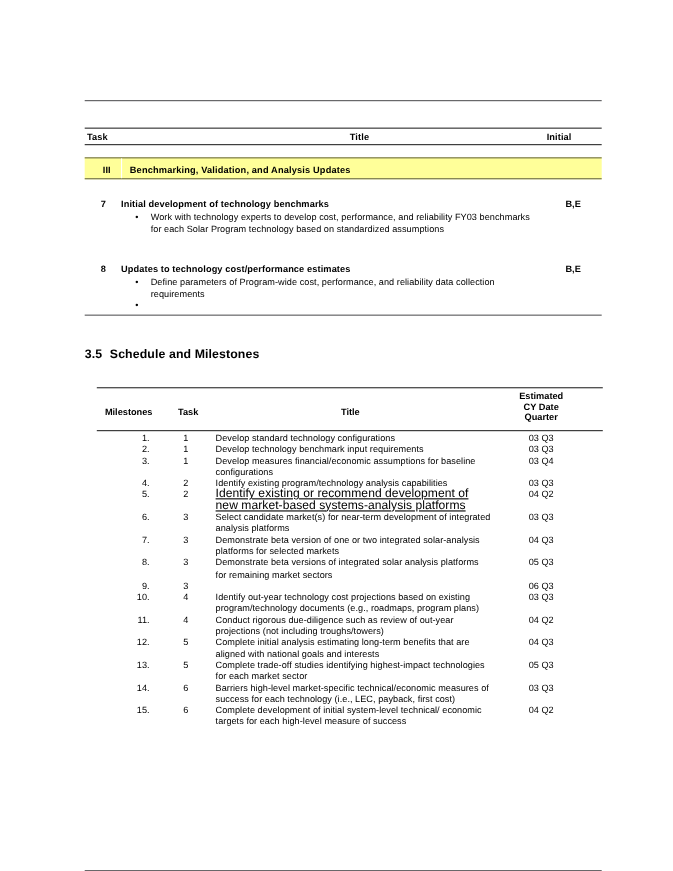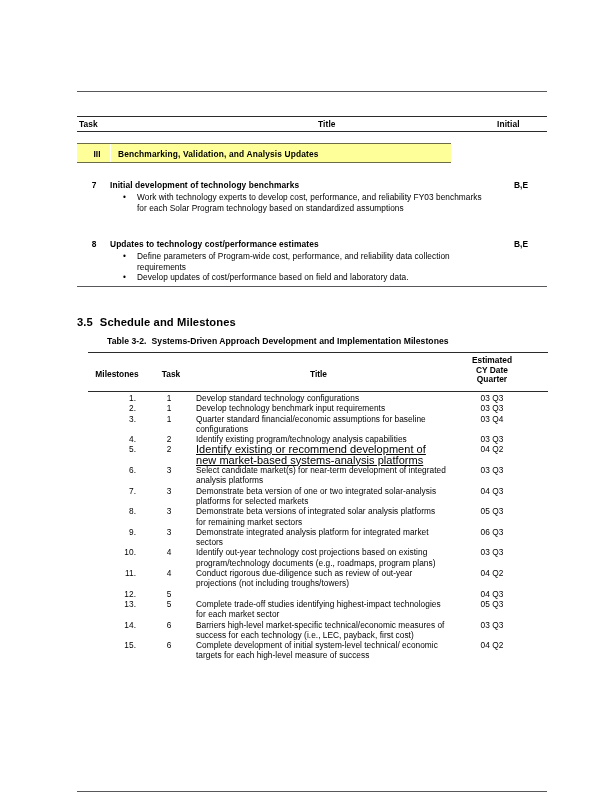--- a/index.html
+++ b/index.html
@@ -47,21 +47,21 @@
   }
   #th-task     { left: 79px;  top: 76px; }
   #th-title    { left: 318px; top: 76px; }
   #th-barriers { left: 497px; top: 76px; }
 
   
   .band {
     position: absolute;
     left: 77px;
     top: 100px;
-    width: 374px;
+    width: 470px;
     height: 20px;
     background: #ffff99;
     border-top: 1px solid #6b6b45;
     border-bottom: 1px solid #6b6b45;
     box-sizing: border-box;
   }
   .band-divider {
     position: absolute;
     left: 33px;
     top: 0;
@@ -254,34 +254,30 @@
     <div class="task-num">8</div>
     <div class="task-title">Updates to technology cost/performance estimates</div>
     <div class="task-barrier">B,E</div>
     <div class="bullet-list">
       <div class="bullet-item">
         <span class="dot">•</span>
         <span>Define parameters of Program-wide cost, performance, and reliability data collection requirements</span>
       </div>
       <div class="bullet-item">
         <span class="dot">•</span>
-        <span>Develop updates of cost/performance based on field and laboratory data.</span>
       </div>
     </div>
   </div>
 
   <div class="rule" id="top-bottom-rule"></div>
 
   <div class="sec-heading">
     <span class="num">3.5</span><span>Schedule and Milestones</span>
   </div>
 
-  <div class="table-caption">
-    <span class="cap-label">Table 3-2.</span><span>Systems-Driven Approach Development and Implementation Milestones</span>
-  </div>
 
   <div class="rule thick" id="ms-top-rule"></div>
 
   <div class="ms-head" id="msh-milestones">Milestones</div>
   <div class="ms-head" id="msh-task">Task</div>
   <div class="ms-head" id="msh-title">Title</div>
   <div class="ms-head" id="msh-est" style="white-space:pre-line;">Estimated
 CY Date
 Quarter</div>
 
@@ -302,21 +298,21 @@
         <div class="ms-cell ms-date">03 Q3</div>
         <div class="ms-title-holder">
           <div style="font-size: 8.3px; line-height: 10.3px; letter-spacing: 0.04px;">Develop technology benchmark input requirements</div>
         </div>
       </div>
       <div class="ms-row">
         <div class="ms-cell ms-no">3.</div>
         <div class="ms-cell ms-task">1</div>
         <div class="ms-cell ms-date">03 Q4</div>
         <div class="ms-title-holder">
-          <div style="font-size: 8.3px; line-height: 10.3px; letter-spacing: 0.04px;">Quarter standard financial/economic assumptions for baseline configurations</div>
+          <div style="font-size: 8.3px; line-height: 10.3px; letter-spacing: 0.04px;">Develop measures financial/economic assumptions for baseline configurations</div>
         </div>
       </div>
       <div class="ms-row">
         <div class="ms-cell ms-no">4.</div>
         <div class="ms-cell ms-task">2</div>
         <div class="ms-cell ms-date">03 Q3</div>
         <div class="ms-title-holder">
           <div style="font-size: 8.3px; line-height: 10.3px; letter-spacing: 0.04px;">Identify existing program/technology analysis capabilities</div>
         </div>
       </div>
@@ -349,23 +345,20 @@
         <div class="ms-cell ms-task">3</div>
         <div class="ms-cell ms-date">05 Q3</div>
         <div class="ms-title-holder">
           <div style="font-size: 8.3px; line-height: 10.3px; letter-spacing: 0.04px;">Demonstrate beta versions of integrated solar analysis platforms for remaining market sectors</div>
         </div>
       </div>
       <div class="ms-row">
         <div class="ms-cell ms-no">9.</div>
         <div class="ms-cell ms-task">3</div>
         <div class="ms-cell ms-date">06 Q3</div>
-        <div class="ms-title-holder">
-          <div style="font-size: 8.3px; line-height: 10.3px; letter-spacing: 0.04px;">Demonstrate integrated analysis platform for integrated market sectors</div>
-        </div>
       </div>
       <div class="ms-row">
         <div class="ms-cell ms-no">10.</div>
         <div class="ms-cell ms-task">4</div>
         <div class="ms-cell ms-date">03 Q3</div>
         <div class="ms-title-holder">
           <div style="font-size: 8.3px; line-height: 10.3px; letter-spacing: 0.04px;">Identify out-year technology cost projections based on existing program/technology documents (e.g., roadmaps, program plans)</div>
         </div>
       </div>
       <div class="ms-row">
@@ -373,20 +366,23 @@
         <div class="ms-cell ms-task">4</div>
         <div class="ms-cell ms-date">04 Q2</div>
         <div class="ms-title-holder">
           <div style="font-size: 8.3px; line-height: 10.3px; letter-spacing: 0.04px;">Conduct rigorous due-diligence such as review of out-year projections (not including troughs/towers)</div>
         </div>
       </div>
       <div class="ms-row">
         <div class="ms-cell ms-no">12.</div>
         <div class="ms-cell ms-task">5</div>
         <div class="ms-cell ms-date">04 Q3</div>
+        <div class="ms-title-holder">
+          <div style="font-size: 8.3px; line-height: 10.3px; letter-spacing: 0.04px;">Complete initial analysis estimating long-term benefits that are aligned with national goals and interests</div>
+        </div>
       </div>
       <div class="ms-row">
         <div class="ms-cell ms-no">13.</div>
         <div class="ms-cell ms-task">5</div>
         <div class="ms-cell ms-date">05 Q3</div>
         <div class="ms-title-holder">
           <div style="font-size: 8.3px; line-height: 10.3px; letter-spacing: 0.04px;">Complete trade-off studies identifying highest-impact technologies for each market sector</div>
         </div>
       </div>
       <div class="ms-row">

